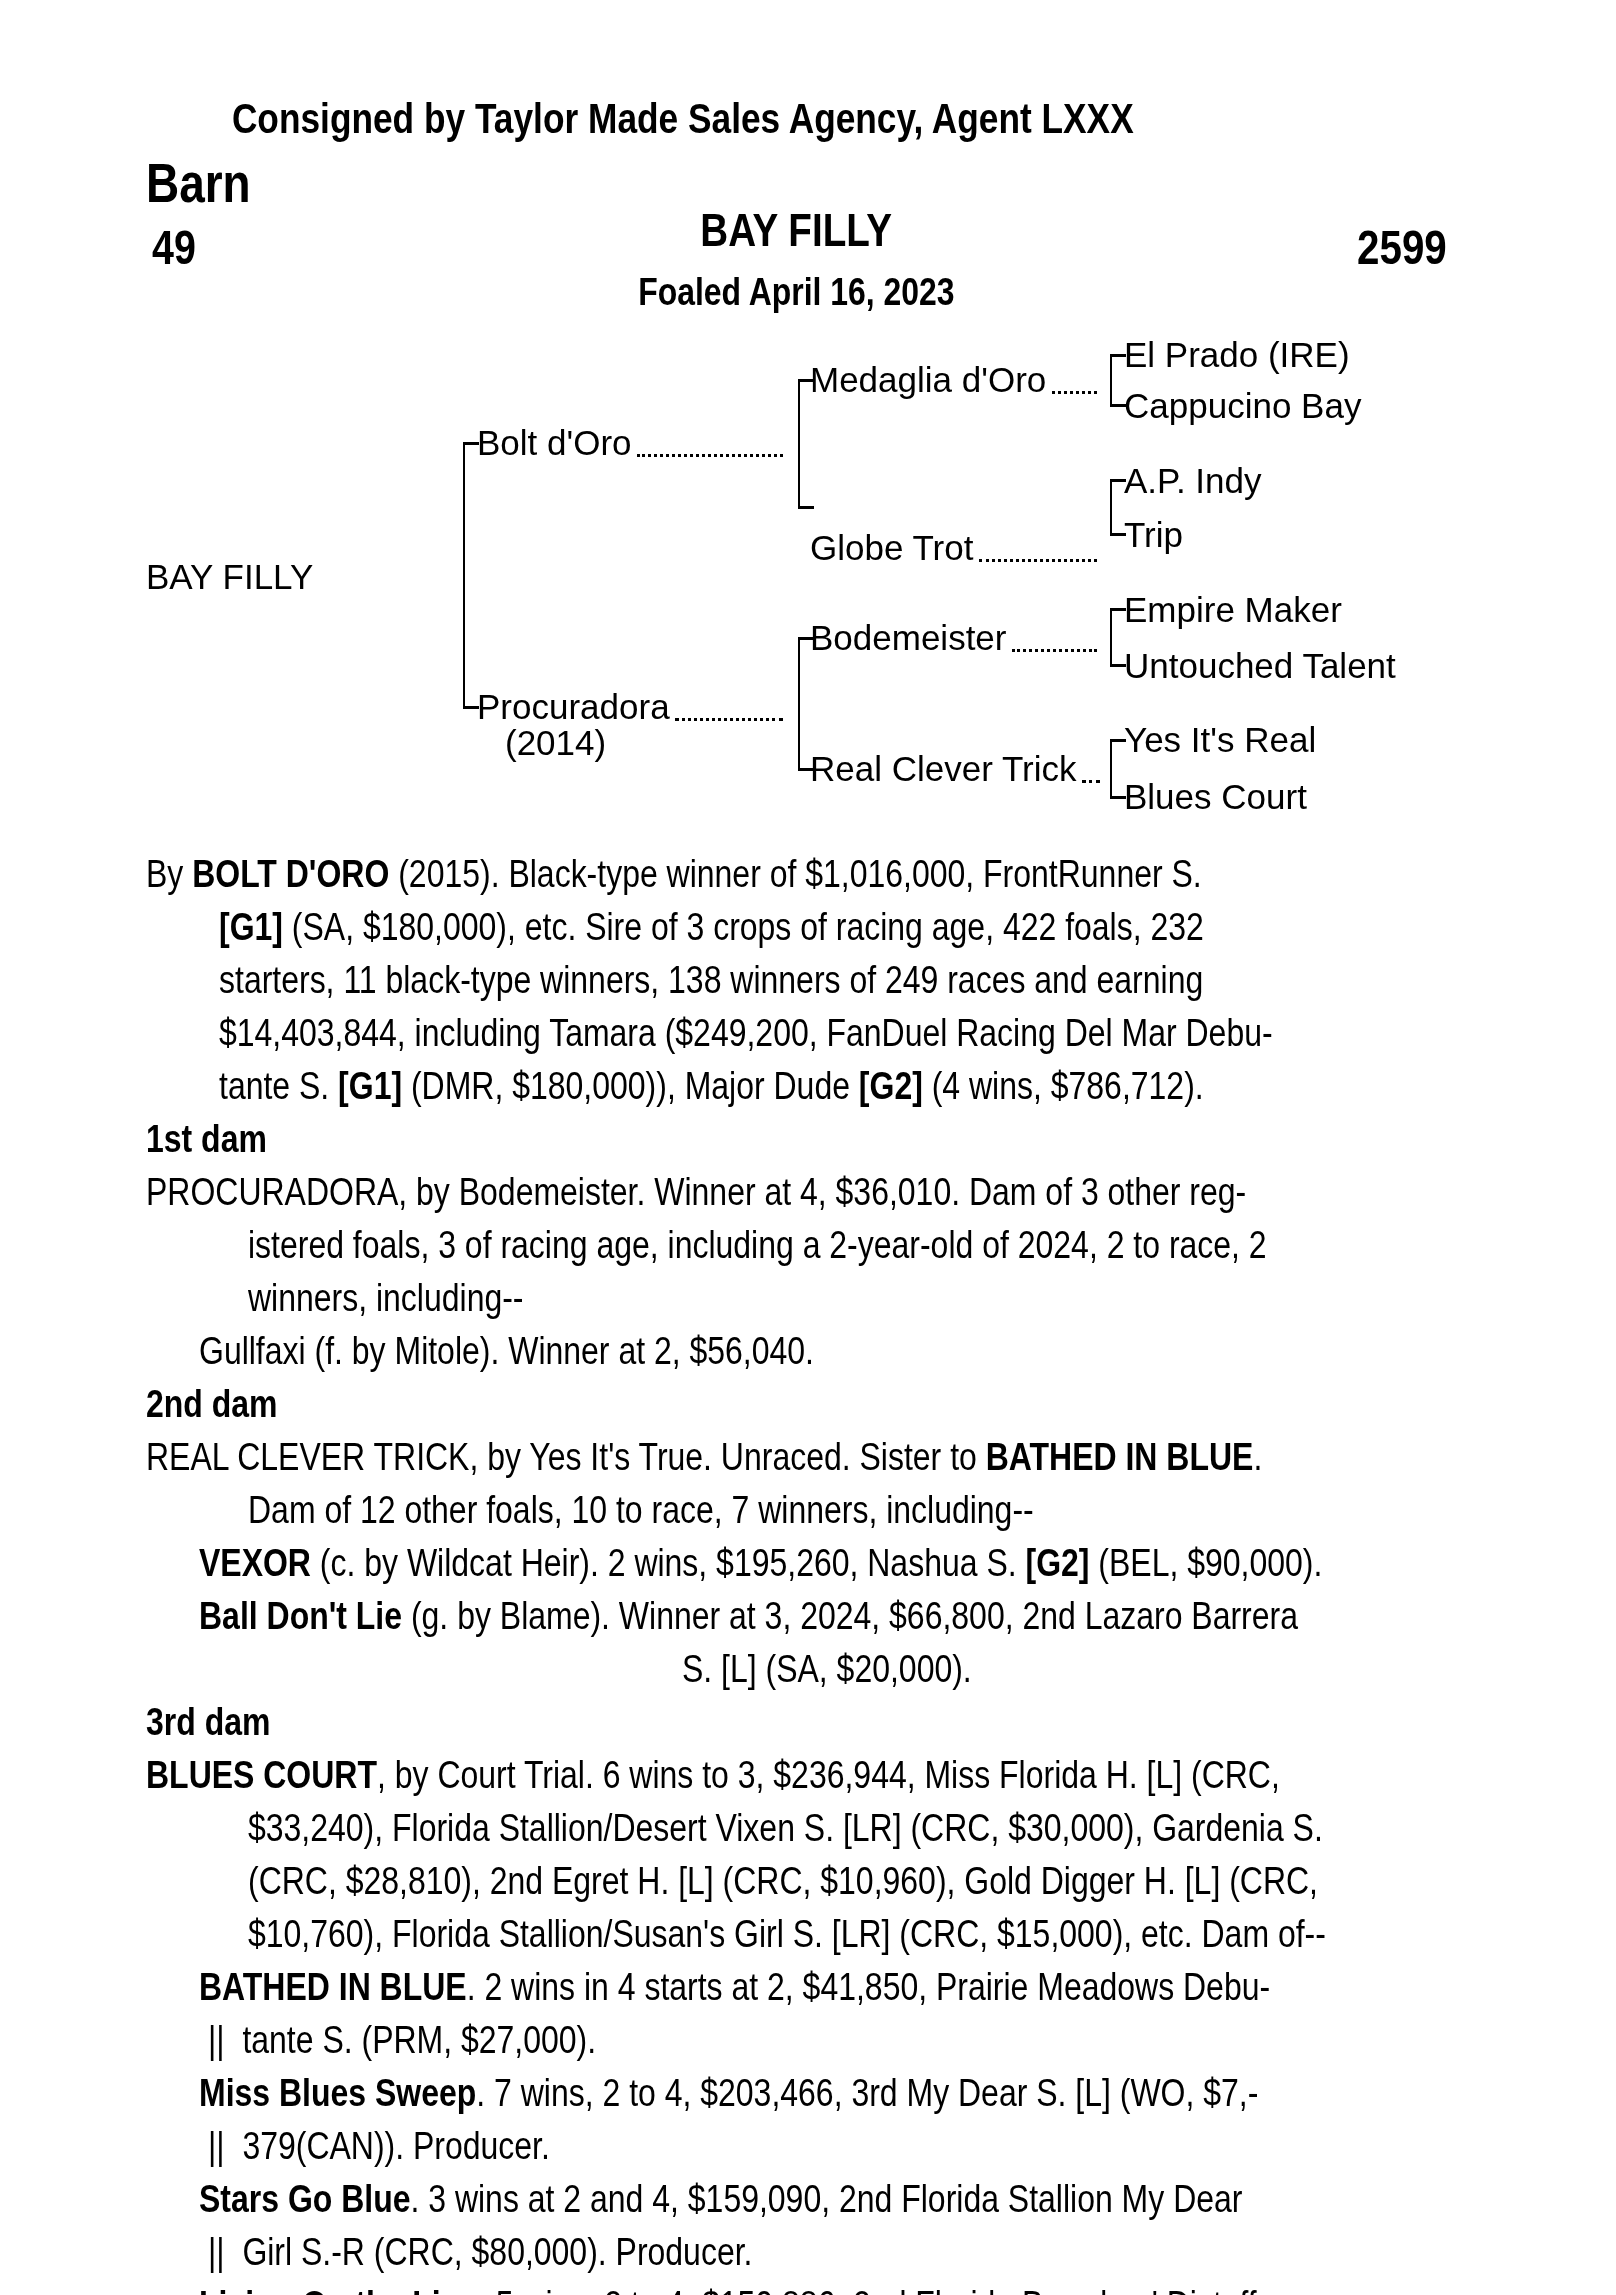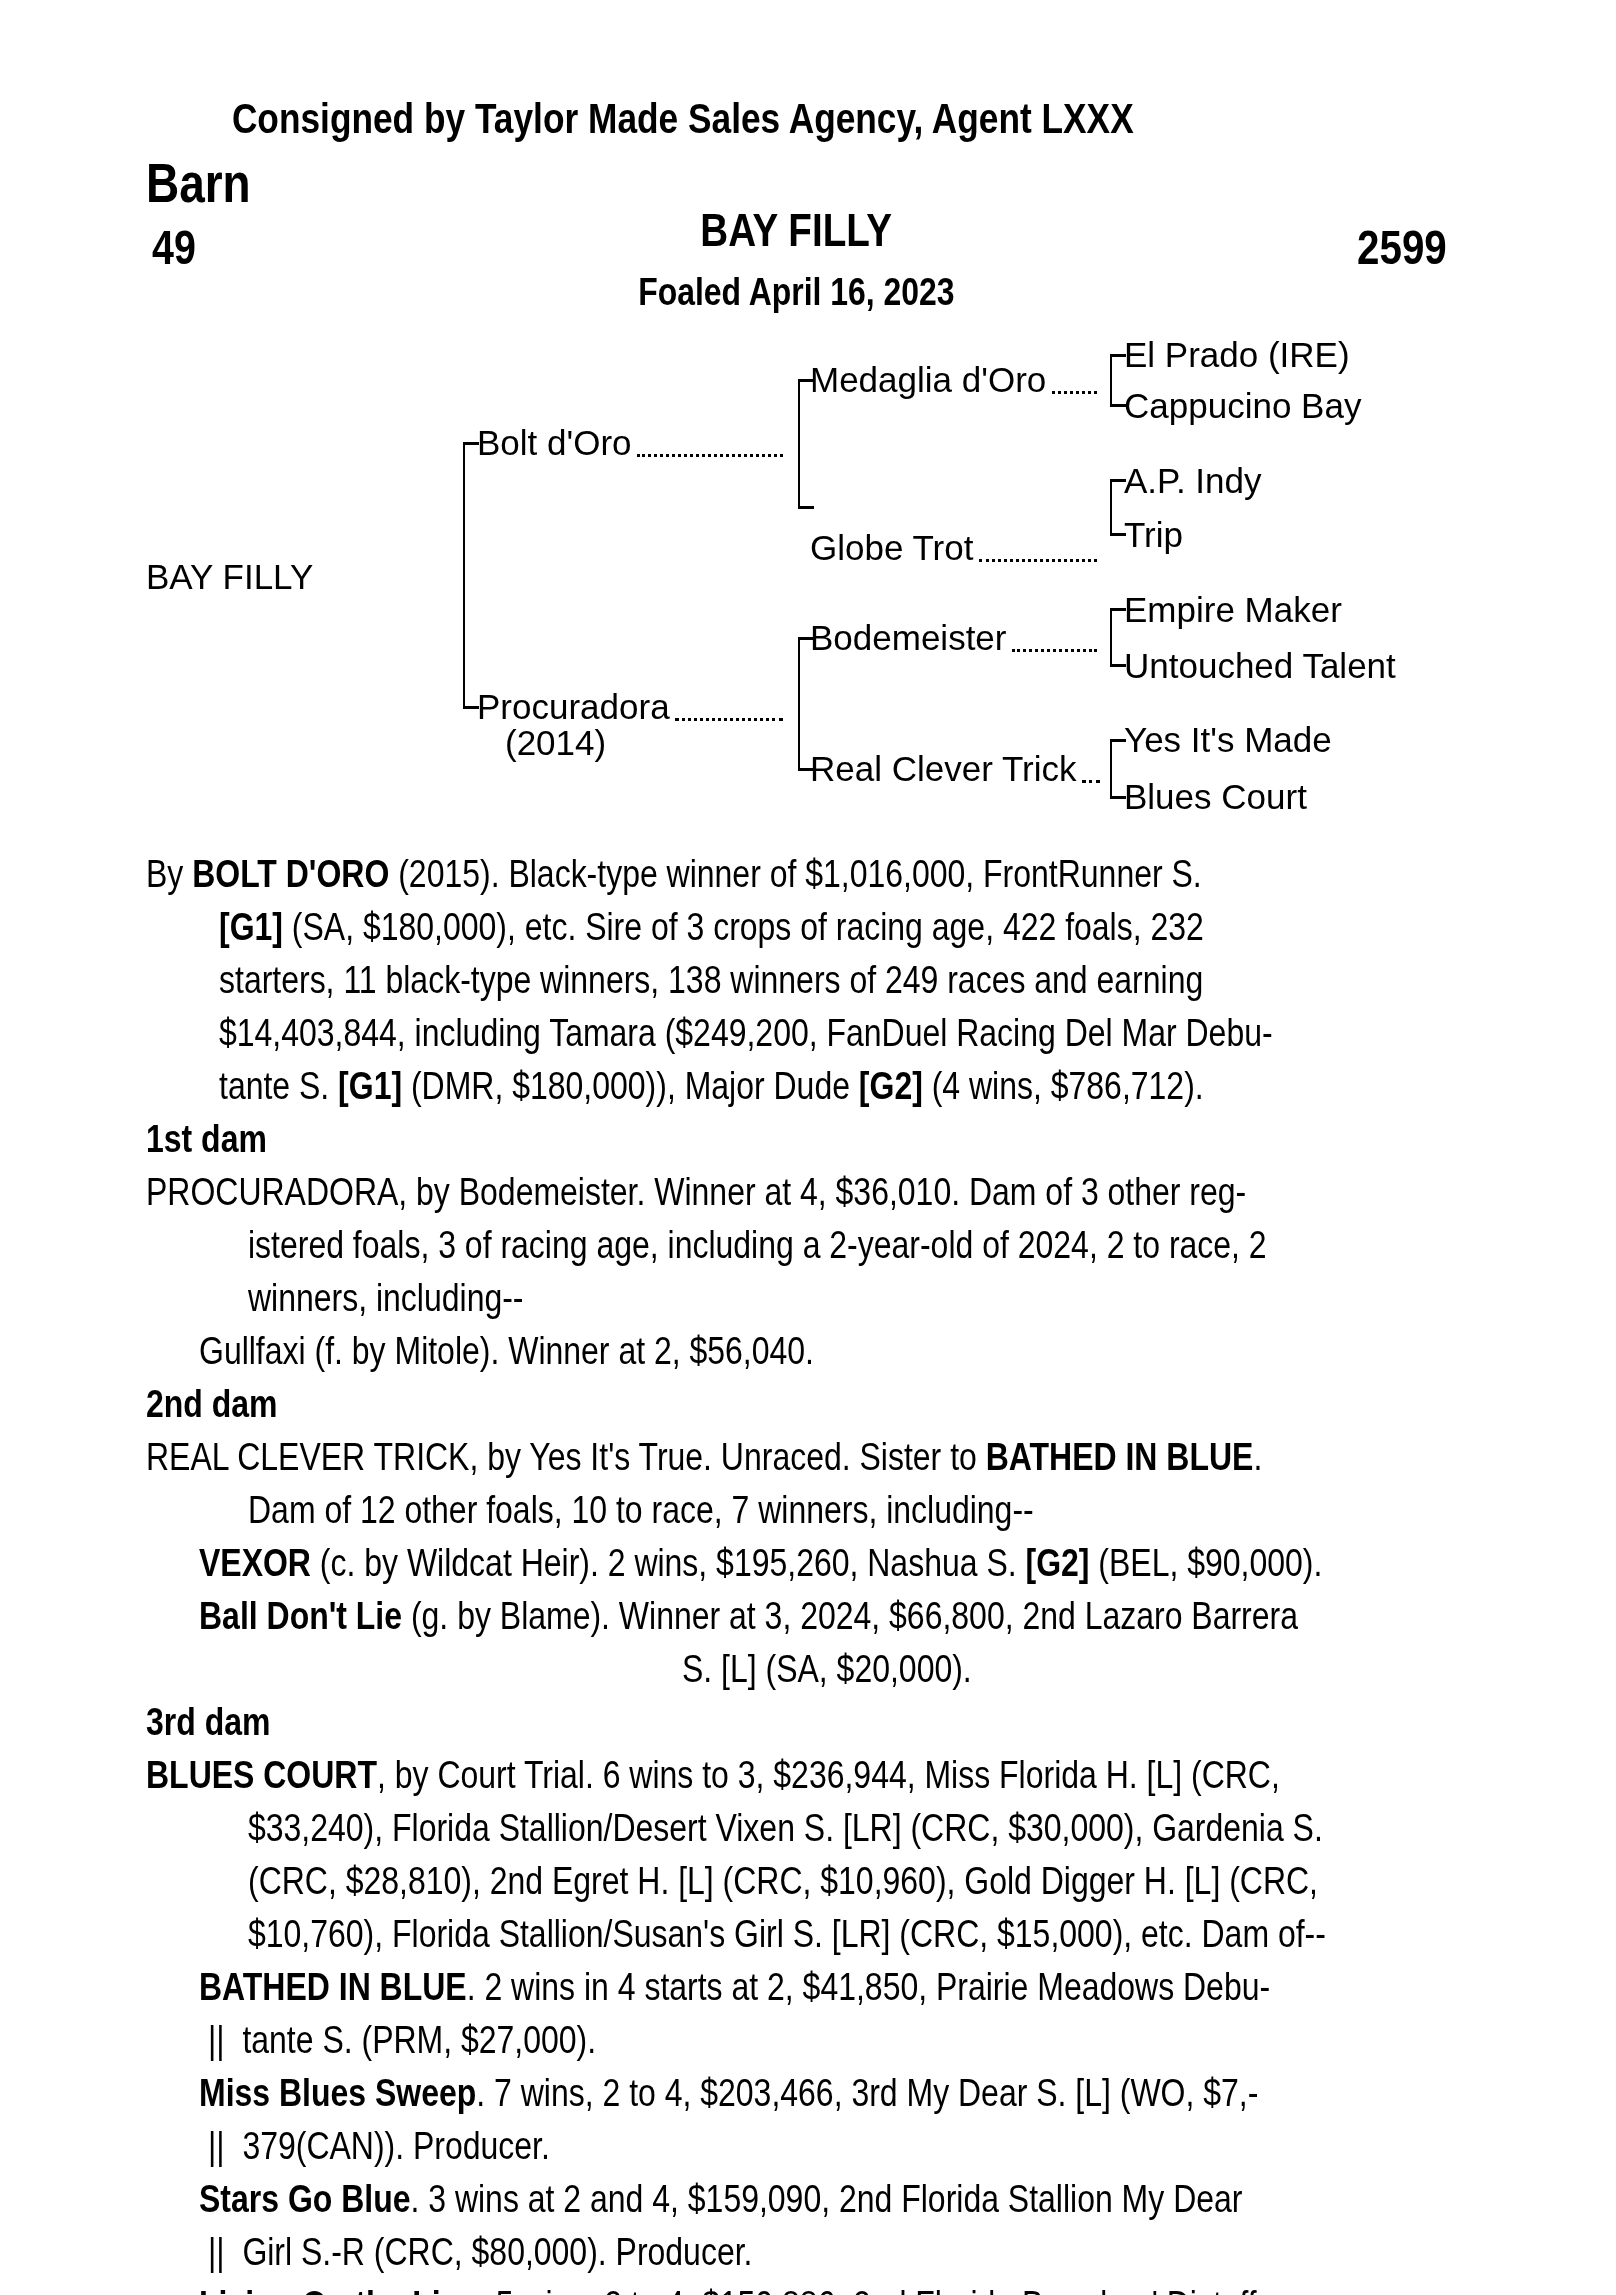--- a/index.html
+++ b/index.html
@@ -92,21 +92,21 @@
       <div class="pnode" style="left: 1124px; top: 514px;">
         <span class="pname">Trip</span>
       </div>
       <div class="pnode" style="left: 1124px; top: 589px;">
         <span class="pname">Empire Maker</span>
       </div>
       <div class="pnode" style="left: 1124px; top: 645px;">
         <span class="pname">Untouched Talent</span>
       </div>
       <div class="pnode" style="left: 1124px; top: 719px;">
-        <span class="pname">Yes It's Made</span>
+        <span class="pname">Yes It's Real</span>
       </div>
       <div class="pnode" style="left: 1124px; top: 776px;">
         <span class="pname">Blues Court</span>
       </div>
       <div class="pbr" style="left: 463px; top: 442px; height: 267px;"></div>
       <div class="pbr" style="left: 798px; top: 379px; height: 130px;"></div>
       <div class="pbr" style="left: 798px; top: 637px; height: 134px;"></div>
       <div class="pbr" style="left: 1110px; top: 354px; height: 53px;"></div>
       <div class="pbr" style="left: 1110px; top: 479px; height: 57px;"></div>
       <div class="pbr" style="left: 1110px; top: 608px; height: 59px;"></div>

